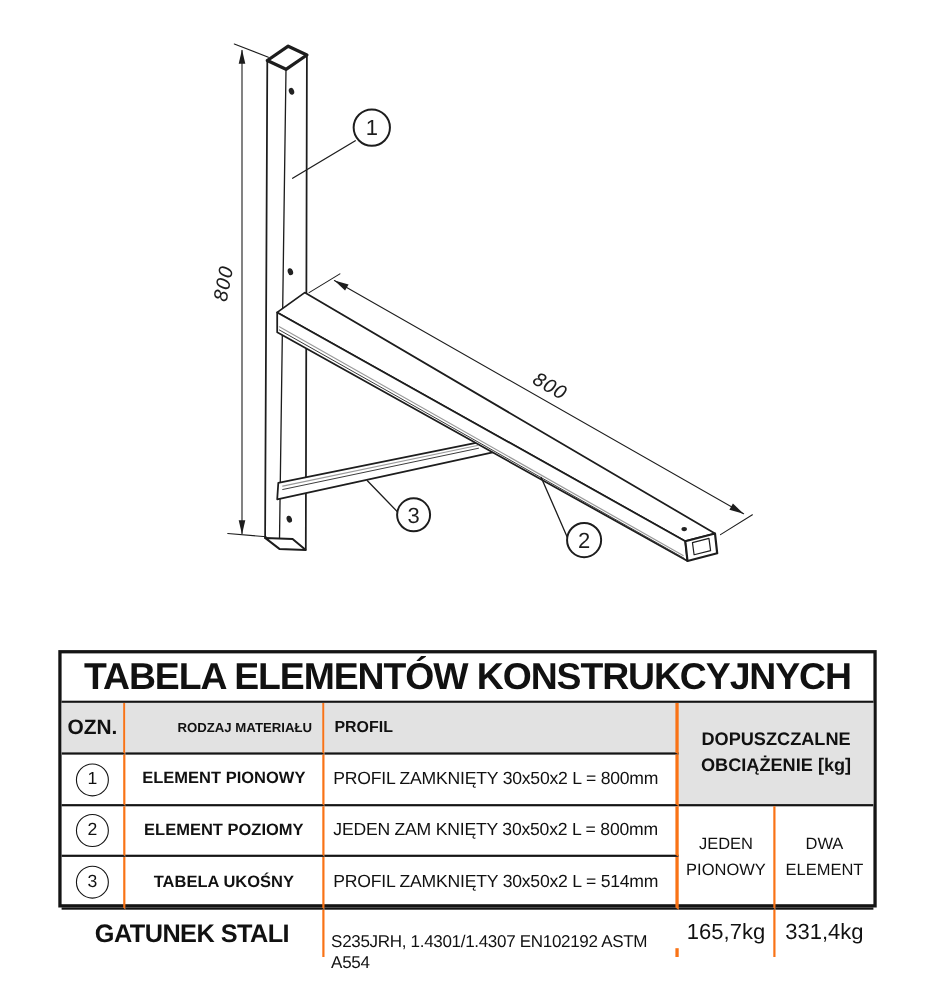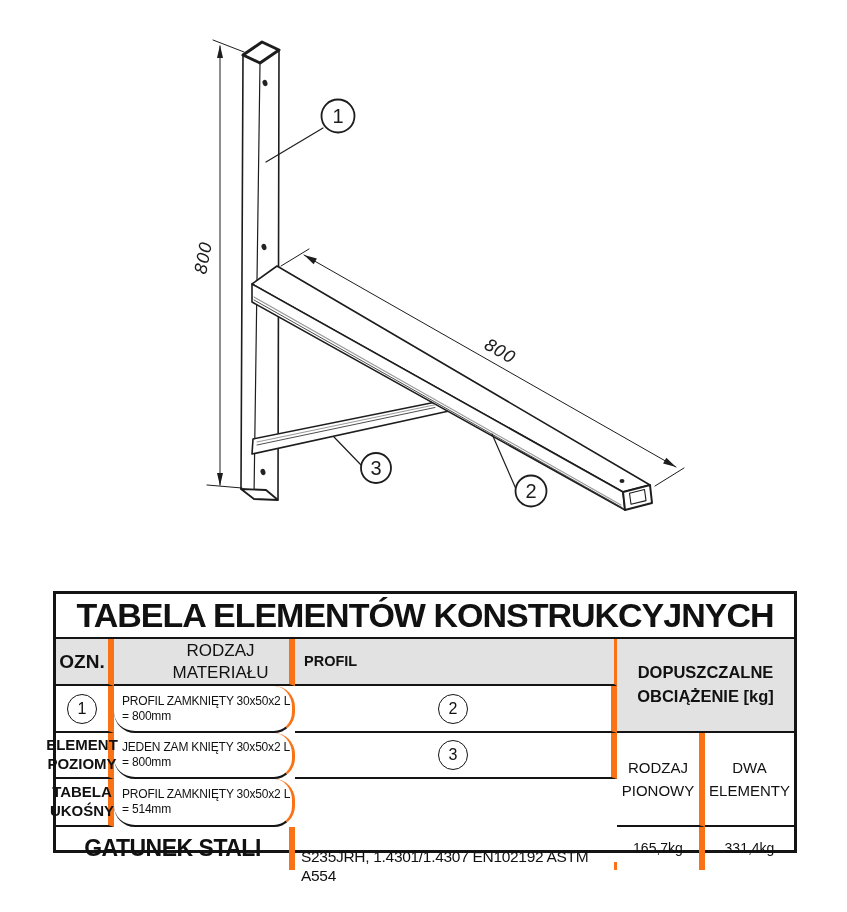--- a/index.html
+++ b/index.html
@@ -9,49 +9,49 @@
     overflow:hidden;
   }
   
   .drawing{position:absolute;left:0;top:0;width:847px;height:585px;}
   .drawing svg{display:block;}
   .dim-text{font-family:"DejaVu Sans","Liberation Sans",sans-serif;font-style:italic;
             font-size:17px;fill:#1d1d1d;}
   .callout-num{font-size:20px;fill:#1d1d1d;font-family:"Liberation Sans",sans-serif;}
   
   .tbl{
-    position:absolute;left:53px;top:591px;width:744px;height:262px;
+    position:absolute;left:53px;top:591px;width:744px;height:234px;
     box-sizing:border-box;border:3px solid #141414;background:#fff;
     display:grid;
     grid-template-columns:58px 181px 322px 88px 89px;
     grid-template-rows:45px 47px 47px 46px 48px 43px;
   }
   .cell{
     display:flex;align-items:center;justify-content:center;
-    border-right:6px solid #f97316;border-bottom:2px solid #141414;
+    border-right:2px solid #f97316;border-bottom:2px solid #141414;
     box-sizing:border-box;text-align:center;line-height:1.25;
   }
   .cell.last-col{border-right:none;}
   .cell.last-row{border-bottom:none;}
   .cell.thick-right{border-right-width:3px;}
   .gray{background:#e2e2e2;}
   .title-cell{grid-column:1/6;grid-row:1;font-weight:bold;font-size:34px;
               letter-spacing:-1px;border-right:none;}
   .ozn-h{font-weight:bold;font-size:19px;}
-  .rodzaj-h{font-weight:normal;font-size:17px;padding-left:38px;}
+  .rodzaj-h{font-weight:bold;font-size:12px;padding-left:38px;}
   .profil-h{font-weight:bold;font-size:14.5px;justify-content:flex-start;padding-left:9px;}
   .mat{font-weight:bold;font-size:15px;}
-  .profil-val{font-size:12px;justify-content:flex-start;padding-left:8px;text-align:left;letter-spacing:-0.2px;border-radius:21px;}
+  .profil-val{font-size:16px;justify-content:flex-start;padding-left:8px;text-align:left;letter-spacing:-0.2px;}
   .dop{grid-column:4/6;grid-row:2/4;font-weight:bold;font-size:16.5px;line-height:1.45;}
   .loadcol{font-size:15px;line-height:1.55;}
   .jeden{grid-column:4;grid-row:4/6;}
   .dwa{grid-column:5;grid-row:4/6;}
   .gatunek{grid-column:1/3;font-weight:bold;font-size:23px;letter-spacing:-0.5px;}
   .steel{font-size:15.5px;justify-content:flex-start;padding-left:6px;text-align:left;letter-spacing:-0.3px;margin-top:35px;}
-  .kgval{font-size:14px;}
+  .kgval{font-size:20px;}
   .circ-num{
     display:inline-flex;align-items:center;justify-content:center;
     width:28px;height:28px;border:1.6px solid #141414;border-radius:50%;
     font-size:16px;font-weight:normal;
   }
 </style>
 </head>
 <body>
 
 <div class="drawing">
@@ -137,38 +137,39 @@
     <div>
       <div>DOPUSZCZALNE</div>
       <div>OBCIĄŻENIE [kg]</div>
     </div>
   </div>
   <div class="cell gray profil-h thick-right">PROFIL</div>
 
   <div class="cell">
     <span class="circ-num">1</span>
   </div>
+  <div class="cell mat">ELEMENT PIONOWY</div>
   <div class="cell profil-val thick-right">PROFIL ZAMKNIĘTY 30x50x2 L = 800mm</div>
 
   <div class="cell">
     <span class="circ-num">2</span>
   </div>
   <div class="cell mat">ELEMENT POZIOMY</div>
   <div class="cell profil-val thick-right">JEDEN ZAM KNIĘTY 30x50x2 L = 800mm</div>
 
   <div class="cell loadcol jeden">
     <div>
-      <div>RODZAJ</div>
+      <div>JEDEN</div>
       <div>PIONOWY</div>
     </div>
   </div>
   <div class="cell loadcol dwa last-col">
     <div>
       <div>DWA</div>
-      <div>ELEMENTY</div>
+      <div>ELEMENT</div>
     </div>
   </div>
 
   <div class="cell">
     <span class="circ-num">3</span>
   </div>
   <div class="cell mat">TABELA UKOŚNY</div>
   <div class="cell profil-val thick-right">PROFIL ZAMKNIĘTY 30x50x2 L = 514mm</div>
 
   <div class="cell gatunek last-row">GATUNEK STALI</div>

